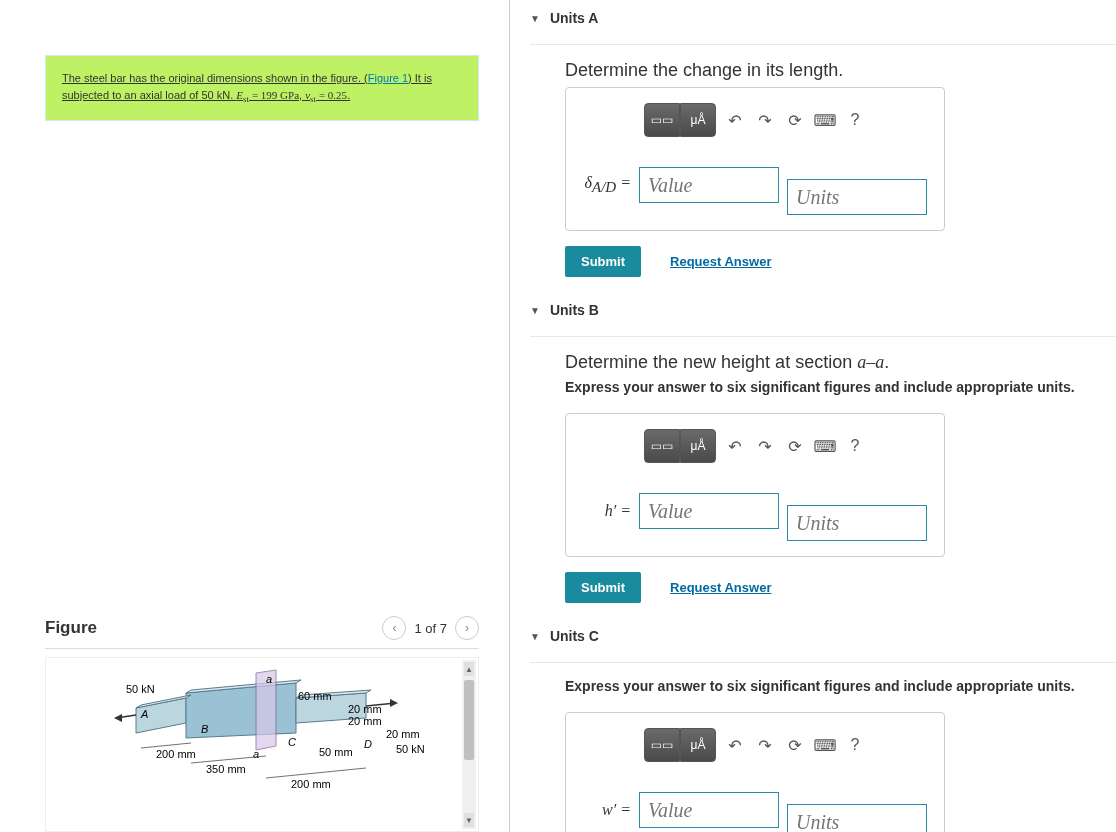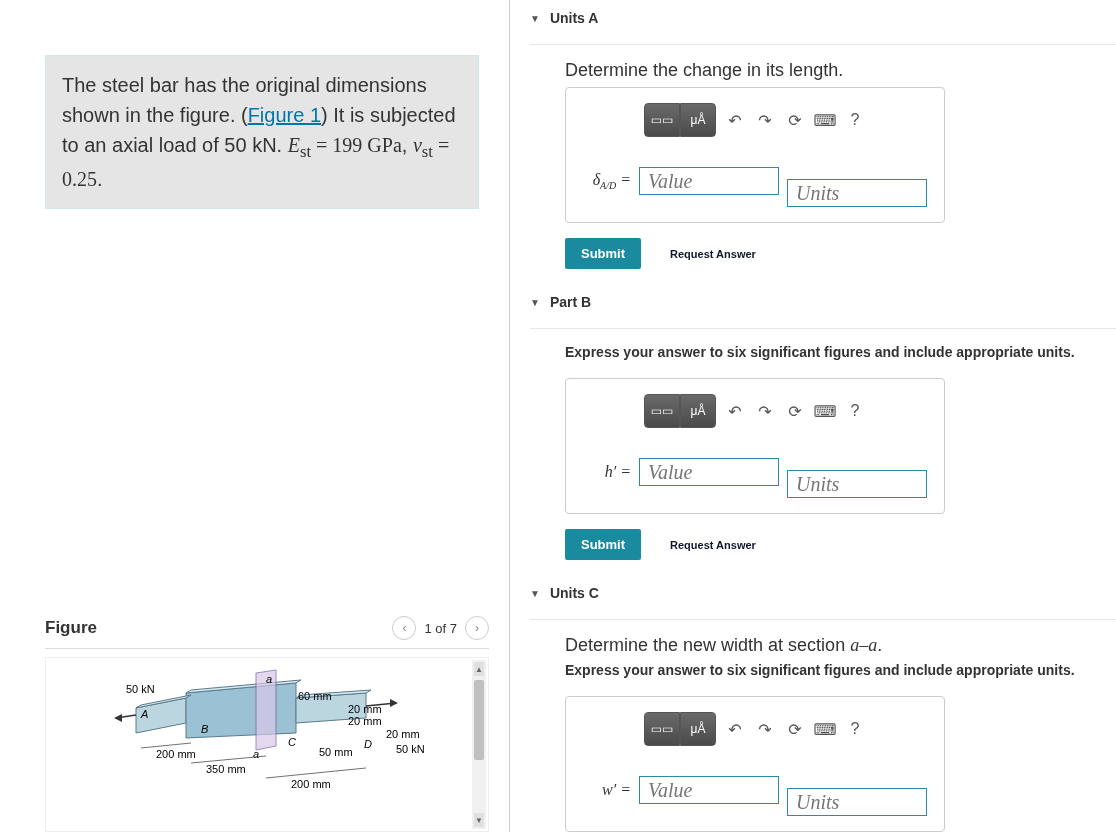--- a/index.html
+++ b/index.html
@@ -1,23 +1,23 @@
 <!DOCTYPE html>
 <html><head>
 <meta charset="utf-8">
 <style>
 * { box-sizing: border-box; margin: 0; padding: 0; }
 body { font-family: Arial, Helvetica, sans-serif; font-size: 13px; color: #333; background: #fff; }
 .container { display: flex; width: 1116px; height: 832px; }
 .left-pane { width: 510px; border-right: 1px solid #ccc; padding: 0; position: relative; }
 .right-pane { flex: 1; padding: 0 0 0 20px; overflow: hidden; }
-.problem-box { background: #e5e5e5; border: 1px solid #d0e8f0; padding: 14px 16px; margin: 55px 30px 0 45px; font-size: 20px; line-height: 1.5; color: #333; }
+.problem-box { background: #bef264; border: 1px solid #d0e8f0; padding: 14px 16px; margin: 55px 30px 0 45px; font-size: 11px; line-height: 1.5; color: #333; text-decoration: underline; }
 .problem-box a { color: #0077aa; text-decoration: underline; cursor: pointer; }
 .problem-box .formula { font-family: 'Times New Roman', serif; }
-.figure-section { position: absolute; bottom: 0; left: 45px; right: 20px; }
+.figure-section { position: absolute; bottom: 0; left: 45px; right: 30px; }
 .figure-header { display: flex; justify-content: space-between; align-items: center; padding: 8px 0; border-bottom: 1px solid #ddd; margin-bottom: 8px; }
 .figure-title { font-size: 17px; font-weight: bold; }
 .figure-nav { display: flex; align-items: center; gap: 8px; }
 .nav-btn { width: 24px; height: 24px; border-radius: 50%; border: 1px solid #ccc; background: #fff; display: flex; align-items: center; justify-content: center; cursor: pointer; color: #888; font-size: 12px; }
 .figure-body { height: 175px; position: relative; overflow: hidden; border: 1px solid #eee; }
 .scroll-track { position: absolute; right: 2px; top: 2px; bottom: 2px; width: 14px; background: #f0f0f0; }
 .scroll-thumb { position: absolute; left: 2px; right: 2px; top: 20px; height: 80px; background: #c0c0c0; border-radius: 2px; }
 .scroll-arrow { position: absolute; left: 2px; right: 2px; height: 14px; background: #e0e0e0; font-size: 8px; display:flex; align-items:center; justify-content:center; color:#666;}
 .scroll-arrow.up { top: 2px; }
 .scroll-arrow.down { bottom: 2px; }
@@ -31,26 +31,26 @@
 .instruction-2 { font-size: 14px; font-weight: bold; margin-bottom: 18px; }
 .answer-box { border: 1px solid #ccc; border-radius: 4px; padding: 15px; width: 380px; margin-bottom: 15px; }
 .toolbar { display: flex; align-items: center; gap: 8px; justify-content: center; margin-bottom: 18px; }
 .tool-btn-group { display: flex; }
 .tool-btn { width: 36px; height: 34px; border: 1px solid #555; background: linear-gradient(#6a6a6a,#4a4a4a); color: #fff; display: flex; align-items: center; justify-content: center; font-size: 12px; cursor: pointer; }
 .tool-btn:first-child { border-radius: 4px 0 0 4px; }
 .tool-btn:last-child { border-radius: 0 4px 4px 0; }
 .tool-icon { width: 22px; height: 22px; display:flex; align-items:center; justify-content:center; color:#555; cursor:pointer; font-size: 16px;}
 .answer-row { display: flex; align-items: center; gap: 8px; }
 .answer-label { font-family: 'Times New Roman', serif; font-style: italic; font-size: 16px; min-width: 50px; text-align: right; }
-.answer-input { flex: 1; height: 28px; border: 1px solid #2a8aa8; padding: 0 8px; font-family: 'Times New Roman', serif; font-style: italic; font-size: 20px; color: #999; }
+.answer-input { flex: 1; height: 36px; border: 1px solid #2a8aa8; padding: 0 8px; font-family: 'Times New Roman', serif; font-style: italic; font-size: 20px; color: #999; }
 .answer-input.value { width: 140px; flex: none; }
 .answer-input.units { width: 140px; flex: none; margin-top: 24px; }
 .submit-row { display: flex; align-items: center; gap: 29px; }
 .submit-btn { background: #1a8a9e; color: #fff; border: none; padding: 8px 16px; font-size: 13px; font-weight: bold; cursor: pointer; border-radius: 2px; }
-.request-link { color: #0f172a; font-weight: bold; cursor: pointer; font-size: 11px; }
+.request-link { color: #0369a1; font-weight: bold; text-decoration: underline; cursor: pointer; font-size: 13px; }
 .italic-var { font-style: italic; font-family: 'Times New Roman', serif; }
 .sep { border: none; border-top: 1px solid #e8e8e8; margin: 8px 0 0 0; }
 .templ-icon { display:inline-block; }
 </style>
 </head>
 <body>
 
 <div class="container">
 
   <div class="left-pane">
@@ -137,89 +137,89 @@
               </div>
             <div class="tool-btn">μÅ</div>
           </div>
           <div class="tool-icon">↶</div>
           <div class="tool-icon">↷</div>
           <div class="tool-icon">⟳</div>
           <div class="tool-icon">⌨</div>
           <div class="tool-icon">?</div>
         </div>
         <div class="answer-row">
-          <span class="answer-label"><i>δ</i><sub style="font-size:10px"><i>A/D</i></sub> =</span>
+          <span class="answer-label"><i>δ</i><sub style="font-size:15px"><i>A/D</i></sub> =</span>
           <input class="answer-input value" placeholder="Value" style="">
           <input class="answer-input units" placeholder="Units" style="">
         </div>
       </div>
       <div class="submit-row">
         <button class="submit-btn">Submit</button>
         <a class="request-link">Request Answer</a>
       </div>
     </div>
 
     <div class="part-header">
       <span class="caret">▼</span>
-      <span class="part-title">Part B</span>
+      <span class="part-title">Units B</span>
+    </div>
+    <hr class="sep">
+    <div class="part-body">
+      <div class="instruction-1">
+        <span>Determine the new height at section </span><span class="italic-var">a–a</span><span>.</span>
+      </div>
+      <div class="instruction-2">Express your answer to six significant figures and include appropriate units.</div>
+      <div class="answer-box">
+        <div class="toolbar">
+          <div class="tool-btn-group">
+            <div class="tool-btn">
+                <span class="templ-icon">▭▭</span>
+              </div>
+            <div class="tool-btn">μÅ</div>
+          </div>
+          <div class="tool-icon">↶</div>
+          <div class="tool-icon">↷</div>
+          <div class="tool-icon">⟳</div>
+          <div class="tool-icon">⌨</div>
+          <div class="tool-icon">?</div>
+        </div>
+        <div class="answer-row">
+          <span class="answer-label"><i>h′</i> =</span>
+          <input class="answer-input value" placeholder="Value" style="">
+          <input class="answer-input units" placeholder="Units" style="">
+        </div>
+      </div>
+      <div class="submit-row">
+        <button class="submit-btn">Submit</button>
+        <a class="request-link">Request Answer</a>
+      </div>
+    </div>
+
+    <div class="part-header">
+      <span class="caret">▼</span>
+      <span class="part-title">Units C</span>
     </div>
     <hr class="sep">
     <div class="part-body">
       <div class="instruction-2">Express your answer to six significant figures and include appropriate units.</div>
       <div class="answer-box">
         <div class="toolbar">
           <div class="tool-btn-group">
             <div class="tool-btn">
                 <span class="templ-icon">▭▭</span>
               </div>
             <div class="tool-btn">μÅ</div>
           </div>
           <div class="tool-icon">↶</div>
           <div class="tool-icon">↷</div>
           <div class="tool-icon">⟳</div>
           <div class="tool-icon">⌨</div>
           <div class="tool-icon">?</div>
         </div>
         <div class="answer-row">
-          <span class="answer-label"><i>h′</i> =</span>
-          <input class="answer-input value" placeholder="Value" style="">
-          <input class="answer-input units" placeholder="Units" style="">
-        </div>
-      </div>
-      <div class="submit-row">
-        <button class="submit-btn">Submit</button>
-        <a class="request-link">Request Answer</a>
-      </div>
-    </div>
-
-    <div class="part-header">
-      <span class="caret">▼</span>
-      <span class="part-title">Units C</span>
-    </div>
-    <hr class="sep">
-    <div class="part-body">
-      <div class="instruction-1">
-        <span>Determine the new width at section </span><span class="italic-var">a–a</span><span>.</span>
-      </div>
-      <div class="instruction-2">Express your answer to six significant figures and include appropriate units.</div>
-      <div class="answer-box">
-        <div class="toolbar">
-          <div class="tool-btn-group">
-            <div class="tool-btn">
-                <span class="templ-icon">▭▭</span>
-              </div>
-            <div class="tool-btn">μÅ</div>
-          </div>
-          <div class="tool-icon">↶</div>
-          <div class="tool-icon">↷</div>
-          <div class="tool-icon">⟳</div>
-          <div class="tool-icon">⌨</div>
-          <div class="tool-icon">?</div>
-        </div>
-        <div class="answer-row">
           <span class="answer-label"><i>w′</i> =</span>
           <input class="answer-input value" placeholder="Value" style="">
           <input class="answer-input units" placeholder="Units" style="">
         </div>
       </div>
     </div>
 
   </div>
 </div>
 

